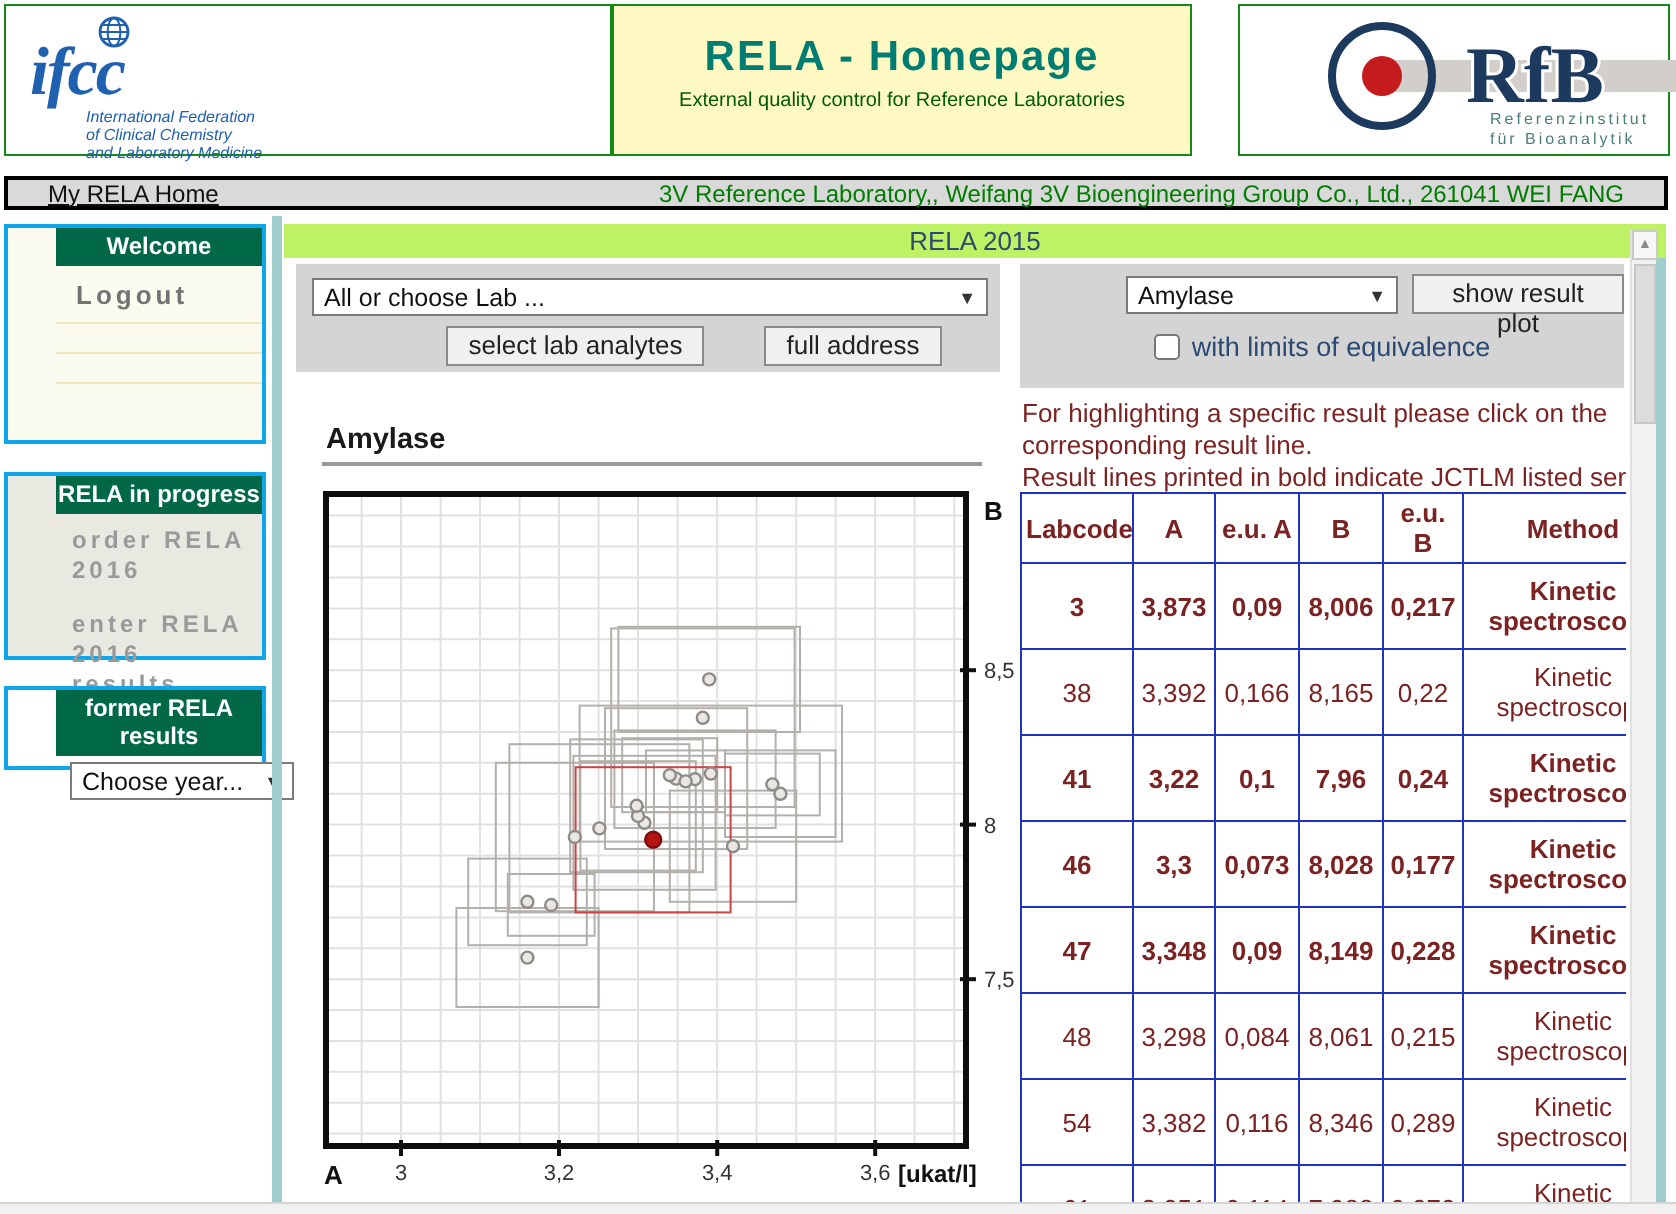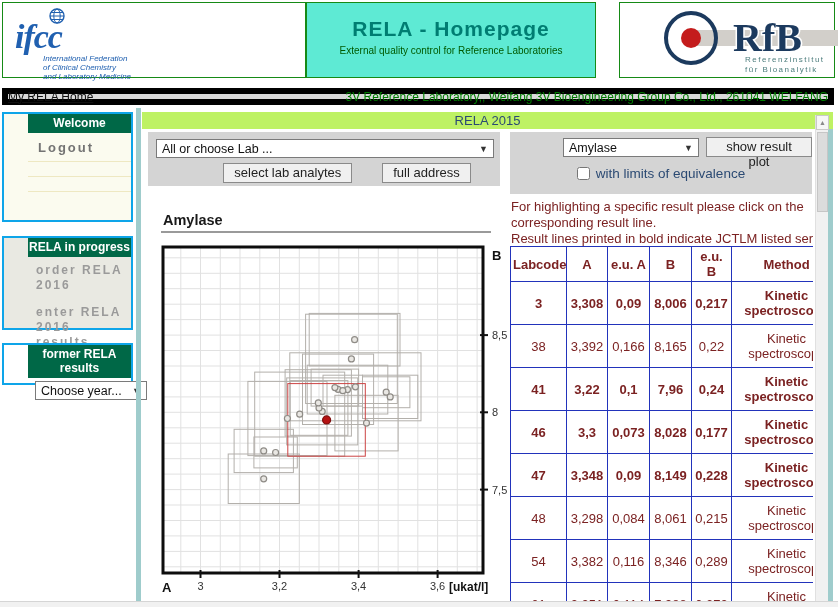--- a/index.html
+++ b/index.html
@@ -7,38 +7,38 @@
   body {
     font-family: "Liberation Sans", sans-serif;
     background: #fff;
     position: relative;
     overflow: hidden;
     color: #222;
   }
   
   .hdr-box { position: absolute; top: 2px; background: #fff; border: 1px solid #168a16; }
   #logo-box   { left: 2px;   width: 304px; height: 76px; }
-  #title-box  { left: 306px; width: 290px; height: 76px; background: #5eead4; text-align: center; }
+  #title-box  { left: 306px; width: 290px; height: 76px; background: #fef9c3; text-align: center; }
   #rfb-box    { left: 619px; width: 216px; height: 76px; padding-left: 21px; }
   .rela-title { color: #007d72; font-size: 21px; font-weight: bold; margin-top: 14px; letter-spacing: 1px; }
   .rela-sub   { color: #005a00; font-size: 10px; margin-top: 4px; }
   
   .ifcc { position: absolute; left: 12px; top: 6px; width: 150px; color: #2060b0; }
   .ifcc-word { font-family: "Liberation Serif", serif; font-style: italic; font-weight: bold; font-size: 34px; line-height: 30px; letter-spacing: -1px; }
   .ifcc-lines { font-style: italic; font-size: 8px; line-height: 9px; margin-top: 2px; margin-left: 28px; }
   .ifcc-globe { position: absolute; left: 34px; top: -1px; }
   
   .jctlm { position: absolute; left: 150px; top: 14px; width: 150px; height: 48px; }
   .jctlm-ellipse { position: absolute; left: 0; top: 4px; width: 88px; height: 40px; background: #f2b705; border-radius: 50%; }
   .jctlm-diamond { position: absolute; width: 10px; height: 10px; background: #fff; transform: rotate(45deg); }
   .jctlm-text { position: absolute; left: 14px; top: 2px; font-family: "Liberation Serif", serif; font-weight: bold; font-size: 33px; color: #2a3070; letter-spacing: 1px; }
   
   #breadcrumb { position: absolute; left: 2px; top: 88px; width: 832px; height: 17px;
-    background: #d9d9d9; border: 6px solid #000000; display: flex; justify-content: space-between;
-    align-items: center; padding: 0 0; font-size: 12px; }
+    background: #d9d9d9; border: 2px solid #000000; display: flex; justify-content: space-between;
+    align-items: center; padding: 0 20px; font-size: 12px; }
   #breadcrumb a { color: #111; text-decoration: underline; }
   .crumb-lab { color: #007d00; }
   
   .side-box { position: absolute; left: 2px; width: 131px; border: 2px solid #0ea5e9; padding-left: 24px; }
   .side-head { background: #006847; color: #fff; font-weight: bold; font-size: 12px; text-align: center; padding: 2px 0 3px; }
   #welcome-box { top: 112px; height: 110px; background: #fbfbef; }
   .logout-row { padding: 7px 10px 6px; font-weight: bold; font-size: 13px; letter-spacing: 2px; color: #737373; cursor: pointer; }
   .thin-row { border-top: 1px solid #eee8c2; height: 15px; }
   .thin-row.last { height: 30px; }
   #progress-box { top: 236px; height: 94px; background: #e9e9e2; }
@@ -302,21 +302,21 @@
           <th>A</th>
           <th>e.u. A</th>
           <th>B</th>
           <th>e.u. B</th>
           <th>Method</th>
         </tr>
       </thead>
     <tbody id="results-body">
         <tr class="bold">
           <td>3</td>
-          <td>3,308</td>
+          <td>3,873</td>
           <td>0,09</td>
           <td>8,006</td>
           <td>0,217</td>
           <td>Kinetic spectroscopy</td>
         </tr>
         <tr>
           <td>38</td>
           <td>3,392</td>
           <td>0,166</td>
           <td>8,165</td>

